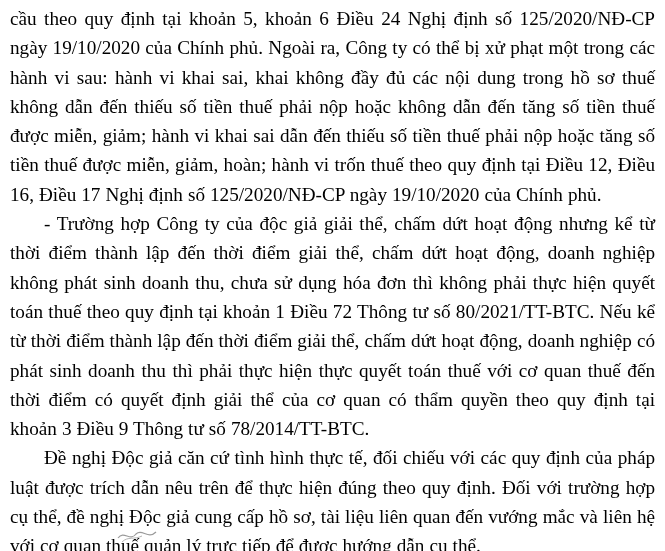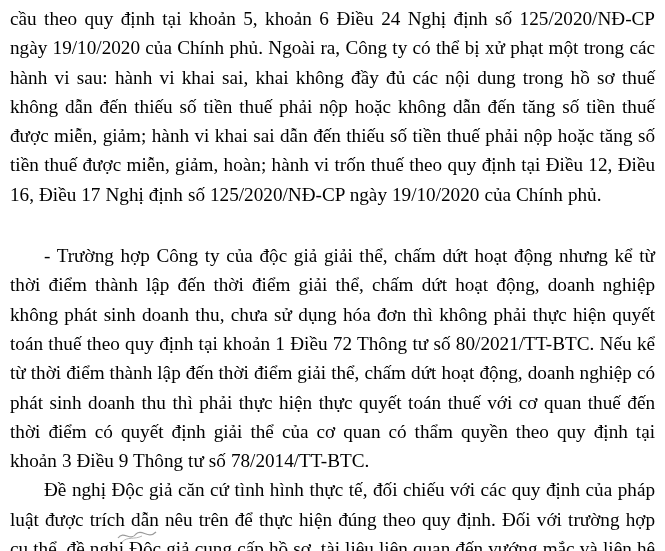--- a/index.html
+++ b/index.html
@@ -28,21 +28,20 @@
     text-justify: inter-word;
     margin: 0;
     white-space: pre-wrap;
     word-spacing: 0.2px;
   }
   .para.indent {
     text-indent: 34px;
   }
   .para.indent-dash {
     text-indent: 34px;
-    margin-top: 32px;
   }
   .scribble {
     position: absolute;
     left: 116px;
     top: 524px;
     width: 52px;
     height: 20px;
     pointer-events: none;
   }
 </style>

